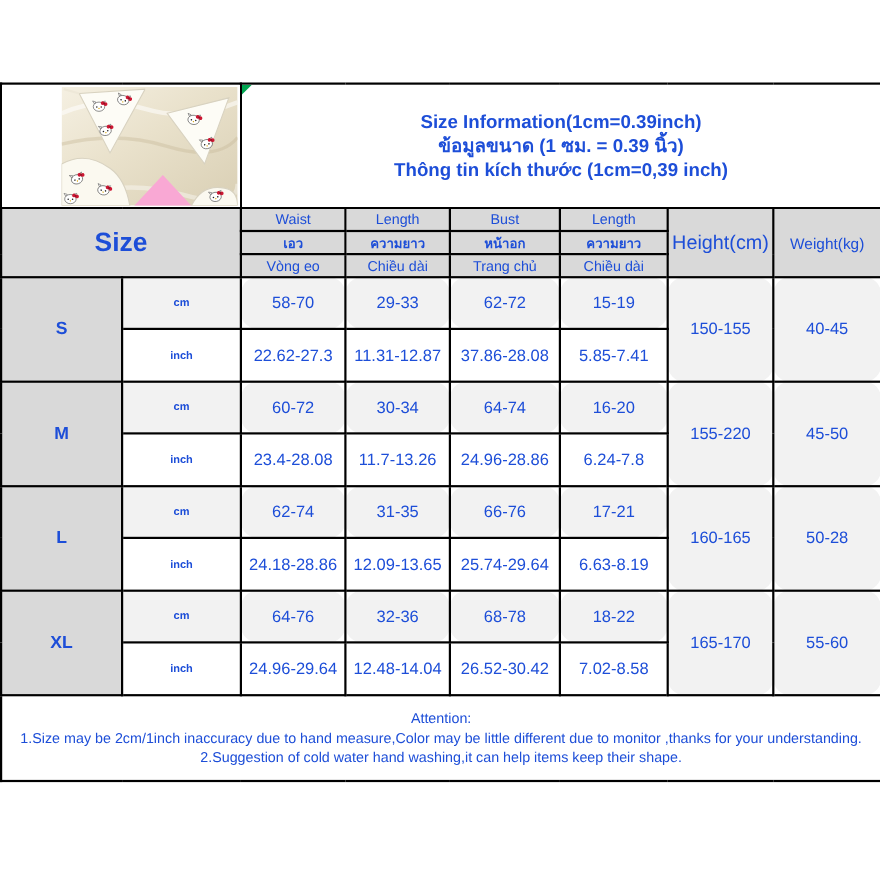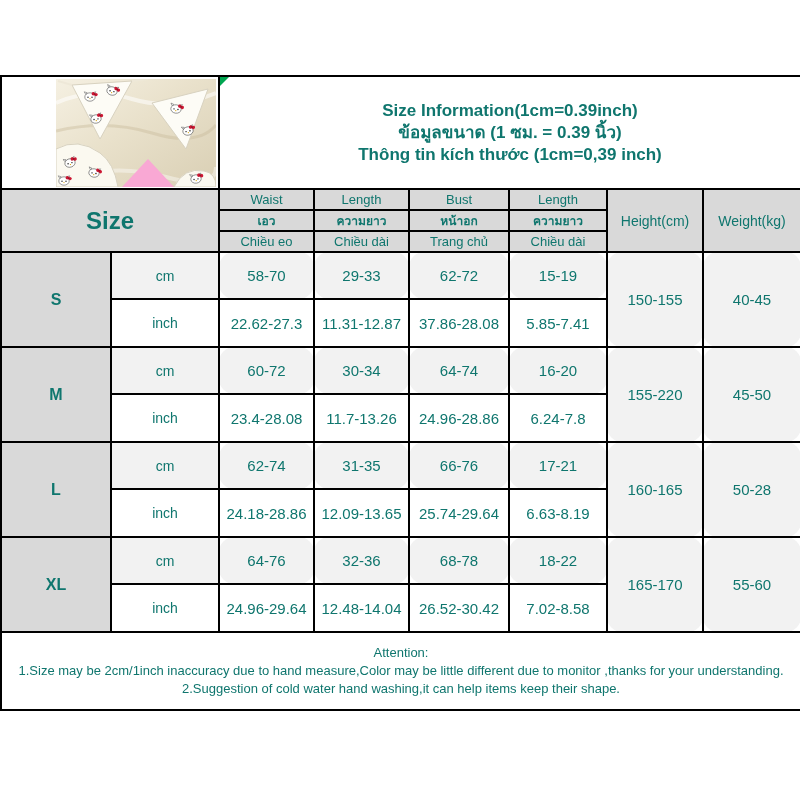--- a/index.html
+++ b/index.html
@@ -1,35 +1,35 @@
 <!DOCTYPE html>
 <html><head>
 <meta charset="utf-8">
 <style>
   html,body{margin:0;padding:0;background:#fff;}
   .canvas{position:relative;width:800px;height:800px;background:#fff;overflow:hidden;
-          font-family:"Liberation Sans", sans-serif;color:#0f766e;}
+          font-family:"Liberation Sans", sans-serif;color:#1d4ed8;}
   table.sizechart{position:absolute;top:75px;left:0;width:800px;border-collapse:collapse;
           table-layout:fixed;}
   table.sizechart td{border:2px solid #000;text-align:center;vertical-align:middle;
           padding:0;overflow:hidden;}
   .hdr{background:#d9d9d9;}
   .lt{background:#f2f2f2;}
   .wh{background:#ffffff;}
   .photo-cell{position:relative;background:#fff;}
   .photo-wrap{display:flex;justify-content:flex-end;align-items:center;height:111px;padding-right:2px;}
   .title-cell{background:#fff;position:relative;}
   .title-line{font-weight:bold;font-size:17px;line-height:22px;}
   .corner-marker{position:absolute;top:0;left:0;width:0;height:0;
           border-top:9px solid #00a550;border-right:9px solid transparent;}
   .size-big{font-weight:bold;font-size:24px;}
   .colhdr{font-weight:normal;font-size:13px;}
   .colhdr-small{font-weight:bold;font-size:12px;}
   .sizeletter{font-weight:bold;font-size:16px;}
-  .unit{font-weight:normal;font-size:14px;}
+  .unit{font-weight:bold;font-size:10px;}
   .val{font-size:15px;border-radius:15px;}
   .attention-cell{background:#fff;vertical-align:top;padding-top:4px;}
   .attn-h{font-size:13px;line-height:18px;}
   .attn-l{font-size:13px;line-height:18px;text-align:center;}
 </style>
 </head>
 <body>
 
 <div class="canvas">
   <table class="sizechart">
@@ -102,33 +102,33 @@
         <div class="title-line">Thông tin kích thước (1cm=0,39 inch)</div>
       </td>
     </tr>
 
     <tr style="height:21px">
       <td colspan="2" rowspan="3" class="hdr size-big">Size</td>
       <td class="hdr colhdr">Waist</td>
       <td class="hdr colhdr">Length</td>
       <td class="hdr colhdr">Bust</td>
       <td class="hdr colhdr">Length</td>
-      <td rowspan="3" class="hdr colhdr" style="font-size:14px">Height(cm)</td>
+      <td rowspan="3" class="hdr colhdr" style="font-size:18px">Height(cm)</td>
       <td rowspan="3" class="hdr colhdr" style="font-size:14px">Weight(kg)</td>
     </tr>
 
     <tr style="height:21px">
       <td class="hdr colhdr-small">เอว</td>
       <td class="hdr colhdr-small">ความยาว</td>
       <td class="hdr colhdr-small">หน้าอก</td>
       <td class="hdr colhdr-small">ความยาว</td>
     </tr>
 
     <tr style="height:21px">
-      <td class="hdr colhdr">Chiều eo</td>
+      <td class="hdr colhdr">Vòng eo</td>
       <td class="hdr colhdr">Chiều dài</td>
       <td class="hdr colhdr">Trang chủ</td>
       <td class="hdr colhdr">Chiều dài</td>
     </tr>
 
     <tr style="height:47px">
       <td rowspan="2" class="hdr sizeletter">S</td>
       <td class="lt unit">cm</td>
       <td class="lt val">58-70</td>
       <td class="lt val">29-33</td>

